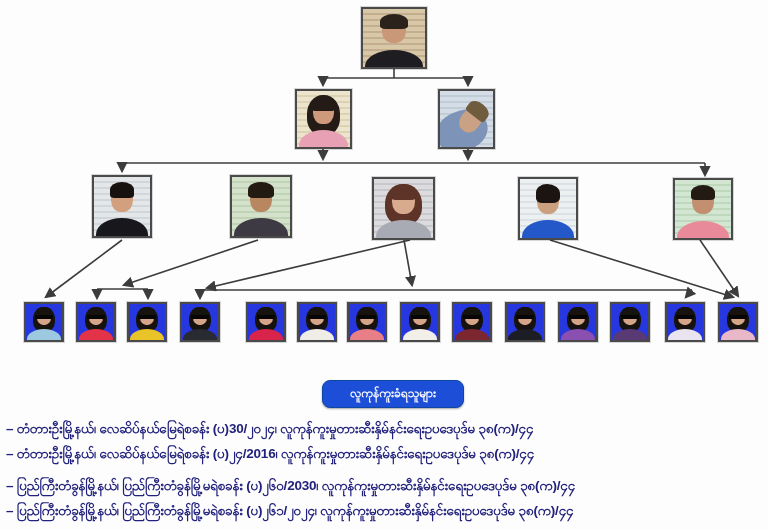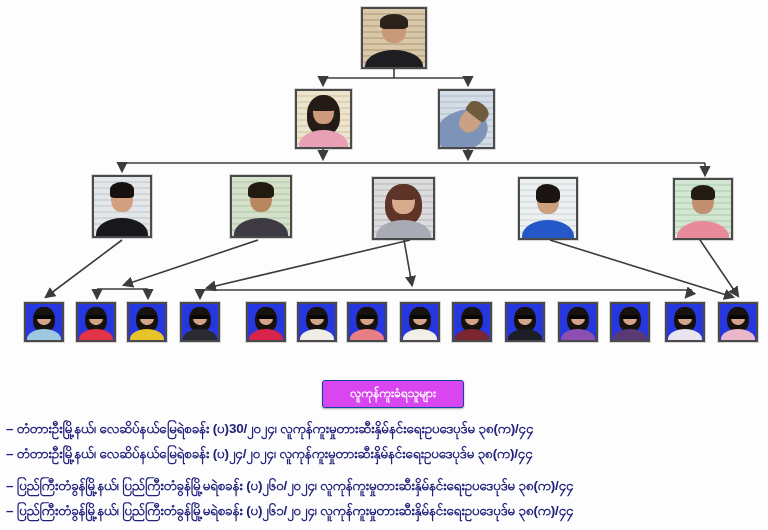--- a/index.html
+++ b/index.html
@@ -230,20 +230,20 @@
       <div class="photo" style="left: 718px; top: 302px; width: 40px; height: 40px; border-color: rgb(74, 74, 74);">
         <div class="pbg" style="background: rgb(39, 55, 223);"></div>
         <div class="hair-back" style="background: rgb(22, 18, 14);"></div>
         <div class="shirt" style="background: rgb(232, 184, 200);"></div>
         <div class="head" style="background: rgb(214, 164, 136);"></div>
         <div class="hair-top" style="background: rgb(22, 18, 14);"></div>
         <div class="eyebar"></div>
       </div>
     </div>
 
-  <div id="badge" style="background: #d946ef; color: rgb(255, 255, 255);">လူကုန်ကူးခံရသူများ</div>
+  <div id="badge" style="background: #1d4ed8; color: rgb(255, 255, 255); border-radius: 8px;">လူကုန်ကူးခံရသူများ</div>
 
   <div class="case-line" style="top: 420px; color: rgb(34, 34, 125);">– တံတားဦးမြို့နယ်၊ လေဆိပ်နယ်မြေရဲစခန်း (ပ)30/၂၀၂၄၊ လူကုန်ကူးမှုတားဆီးနှိမ်နင်းရေးဥပဒေပုဒ်မ ၃၈(က)/၄၄</div>
-  <div class="case-line" style="top: 445px; color: rgb(34, 34, 125);">– တံတားဦးမြို့နယ်၊ လေဆိပ်နယ်မြေရဲစခန်း (ပ)၂၄/၂၀၂၄၊ လူကုန်ကူးမှုတားဆီးနှိမ်နင်းရေးဥပဒေပုဒ်မ ၃၈(က)/၄၄</div>
-  <div class="case-line" style="top: 477px; color: rgb(34, 34, 125);">– ပြည်ကြီးတံခွန်မြို့နယ်၊ ပြည်ကြီးတံခွန်မြို့မရဲစခန်း (ပ)၂၆၀/၂၀၂၄၊ လူကုန်ကူးမှုတားဆီးနှိမ်နင်းရေးဥပဒေပုဒ်မ ၃၈(က)/၄၄</div>
+  <div class="case-line" style="top: 445px; color: rgb(34, 34, 125);">– တံတားဦးမြို့နယ်၊ လေဆိပ်နယ်မြေရဲစခန်း (ပ)၂၄/2016၊ လူကုန်ကူးမှုတားဆီးနှိမ်နင်းရေးဥပဒေပုဒ်မ ၃၈(က)/၄၄</div>
+  <div class="case-line" style="top: 477px; color: rgb(34, 34, 125);">– ပြည်ကြီးတံခွန်မြို့နယ်၊ ပြည်ကြီးတံခွန်မြို့မရဲစခန်း (ပ)၂၆၀/2030၊ လူကုန်ကူးမှုတားဆီးနှိမ်နင်းရေးဥပဒေပုဒ်မ ၃၈(က)/၄၄</div>
   <div class="case-line" style="top: 502px; color: rgb(34, 34, 125);">– ပြည်ကြီးတံခွန်မြို့နယ်၊ ပြည်ကြီးတံခွန်မြို့မရဲစခန်း (ပ)၂၆၁/၂၀၂၄၊ လူကုန်ကူးမှုတားဆီးနှိမ်နင်းရေးဥပဒေပုဒ်မ ၃၈(က)/၄၄</div>
 
 </div>
 
 </body></html>

